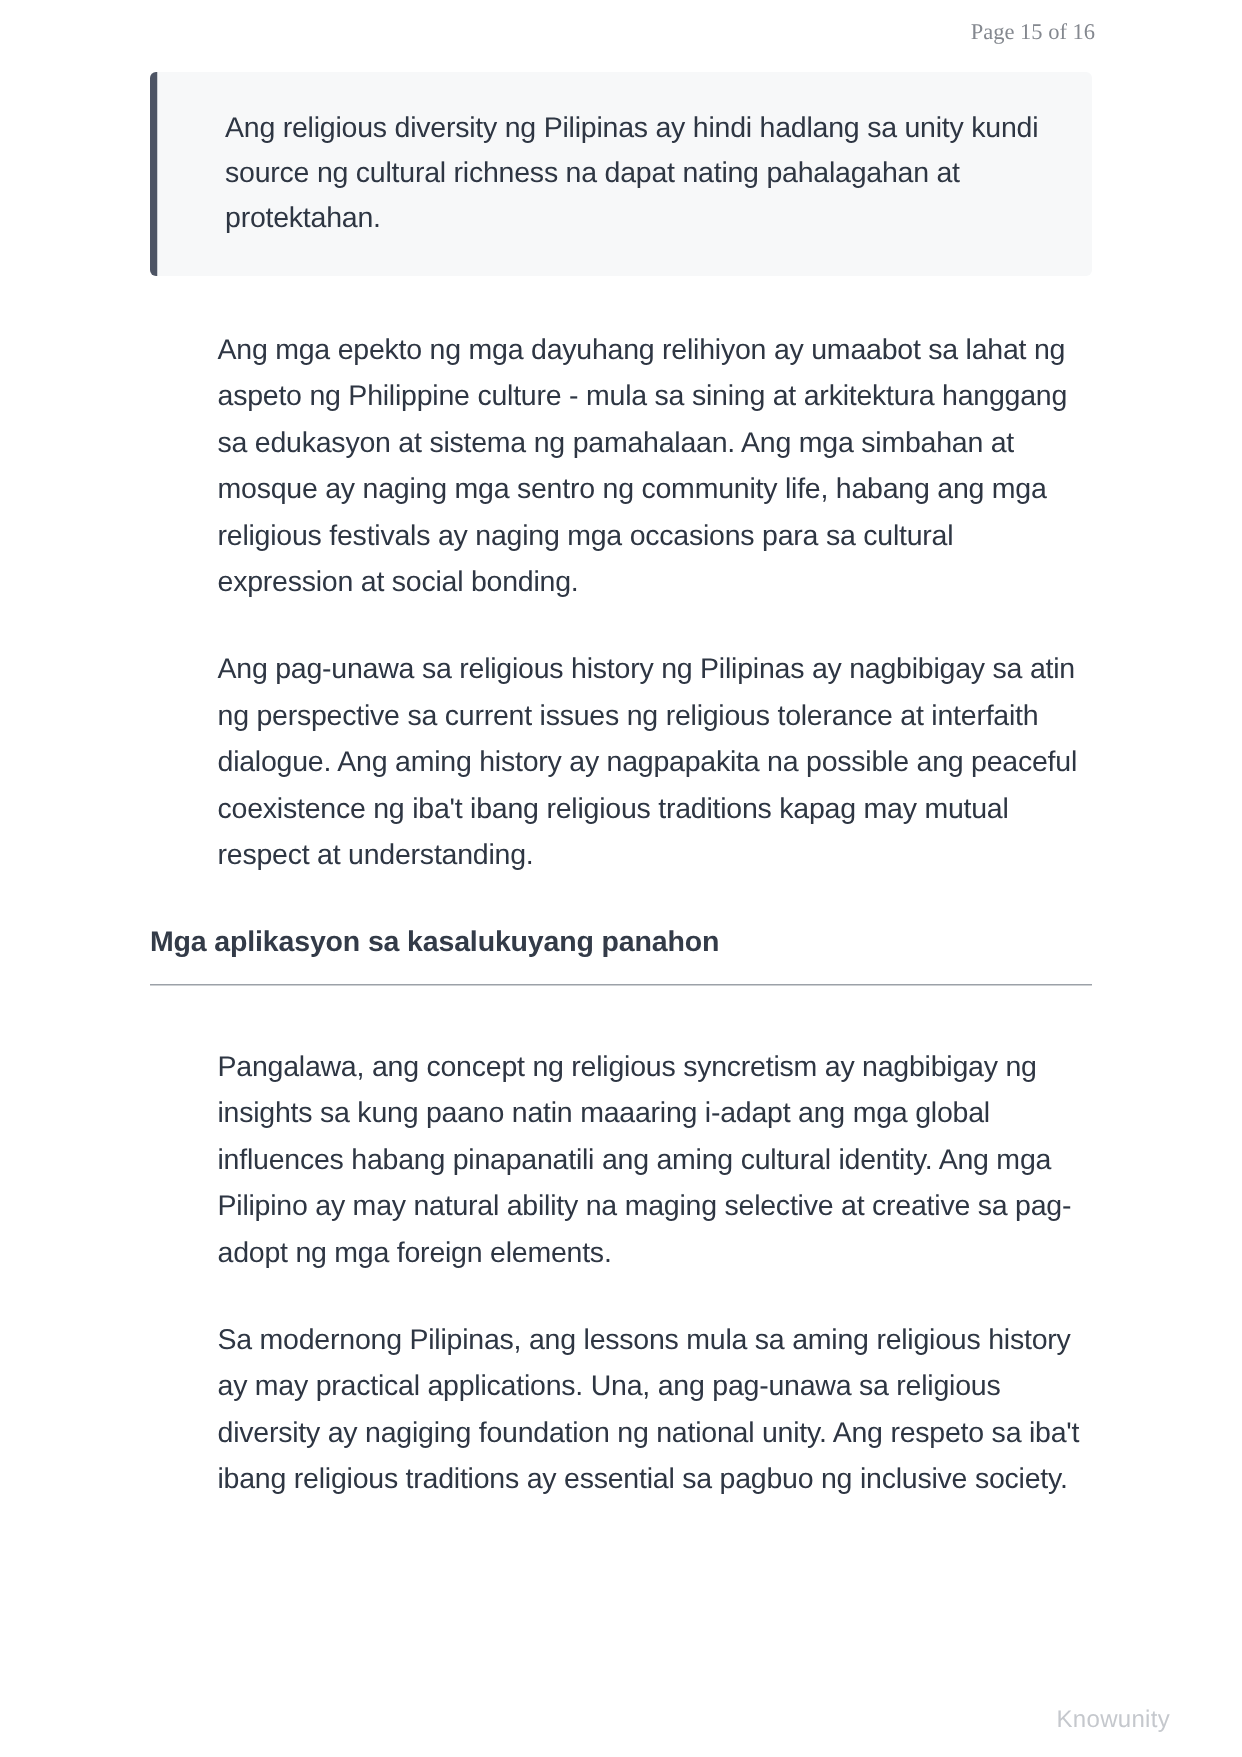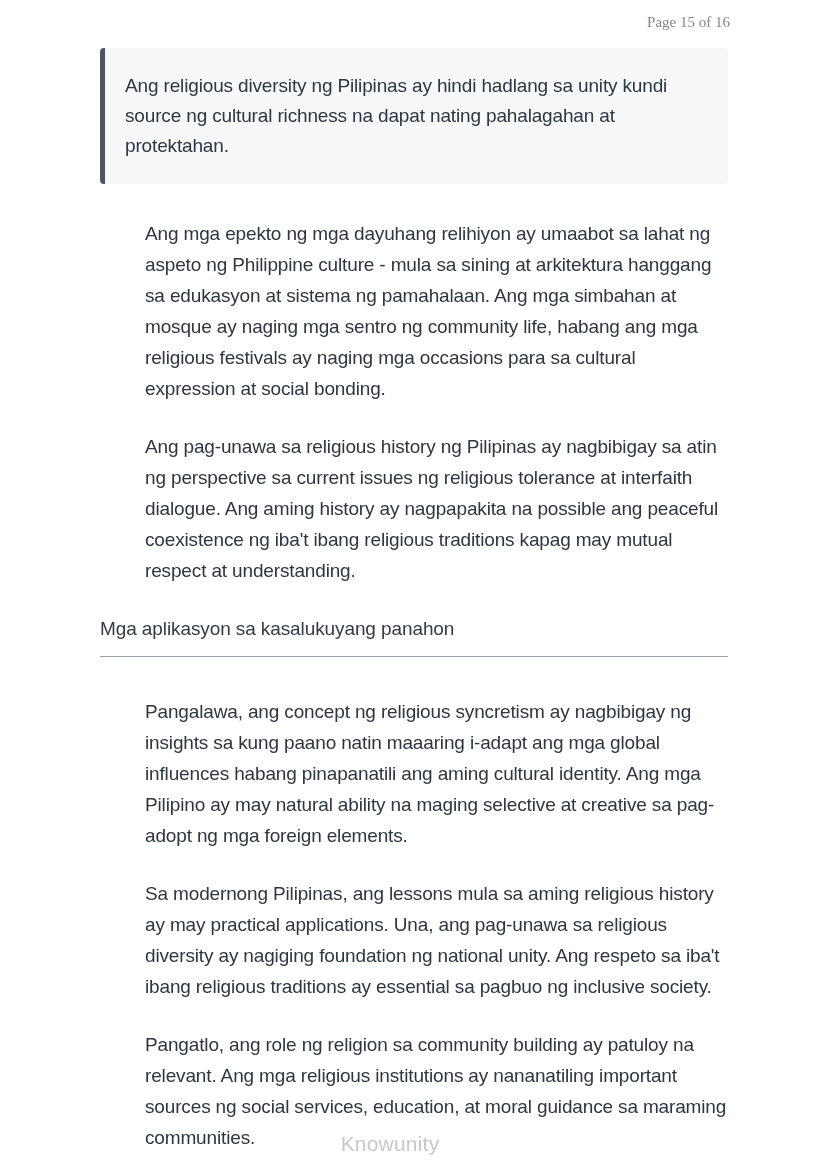--- a/index.html
+++ b/index.html
@@ -32,52 +32,52 @@
     width: 628px;
     color: #2e3643;
     font-size: 19px;
     line-height: 31px;
     letter-spacing: -0.15px;
   }
   blockquote.quote-block {
     background: #f7f8f9;
     border-left: 5px solid #4d5464;
     border-radius: 4px;
-    padding: 23px 30px 23px 20px;
+    padding: 23px 30px 23px 45px;
     margin-bottom: 34px;
   }
   blockquote.quote-block p {
     color: #2e3643;
     font-size: 19px;
     line-height: 30px;
   }
   p.para {
     margin-bottom: 27px;
     margin-left: 45px;
   }
   h3.section-heading {
     margin-top: 14px;
     font-size: 19px;
-    font-weight: normal;
+    font-weight: bold;
     color: #333b48;
     letter-spacing: -0.1px;
   }
   hr.heading-divider {
     border: none;
     border-top: 1px solid #9ca1a8;
     margin-top: 12px;
     margin-bottom: 39px;
   }
   .watermark {
     position: absolute;
     bottom: 15px;
     left: 0;
     width: 100%;
-    text-align: center;
-    font-size: 21px;
+    text-align: right;
+    font-size: 16px;
     color: #c5c8cd;
     letter-spacing: 0.2px;
   }
 </style>
 </head>
 <body>
 
 <div class="page">
 
   <div class="page-indicator">Page 15 of 16</div>
@@ -93,19 +93,18 @@
     <p class="para">Ang pag-unawa sa religious history ng Pilipinas ay nagbibigay sa atin ng perspective sa current issues ng religious tolerance at interfaith dialogue. Ang aming history ay nagpapakita na possible ang peaceful coexistence ng iba't ibang religious traditions kapag may mutual respect at understanding.</p>
 
     <h3 class="section-heading">Mga aplikasyon sa kasalukuyang panahon</h3>
 
     <hr class="heading-divider">
 
     <p class="para">Pangalawa, ang concept ng religious syncretism ay nagbibigay ng insights sa kung paano natin maaaring i-adapt ang mga global influences habang pinapanatili ang aming cultural identity. Ang mga Pilipino ay may natural ability na maging selective at creative sa pag-adopt ng mga foreign elements.</p>
 
     <p class="para">Sa modernong Pilipinas, ang lessons mula sa aming religious history ay may practical applications. Una, ang pag-unawa sa religious diversity ay nagiging foundation ng national unity. Ang respeto sa iba't ibang religious traditions ay essential sa pagbuo ng inclusive society.</p>
 
-    <p class="para">Pangatlo, ang role ng religion sa community building ay patuloy na relevant. Ang mga religious institutions ay nananatiling important sources ng social services, education, at moral guidance sa maraming communities.</p>
 
   </div>
 
   <div class="watermark">Knowunity</div>
 
 </div>
 
 </body></html>

